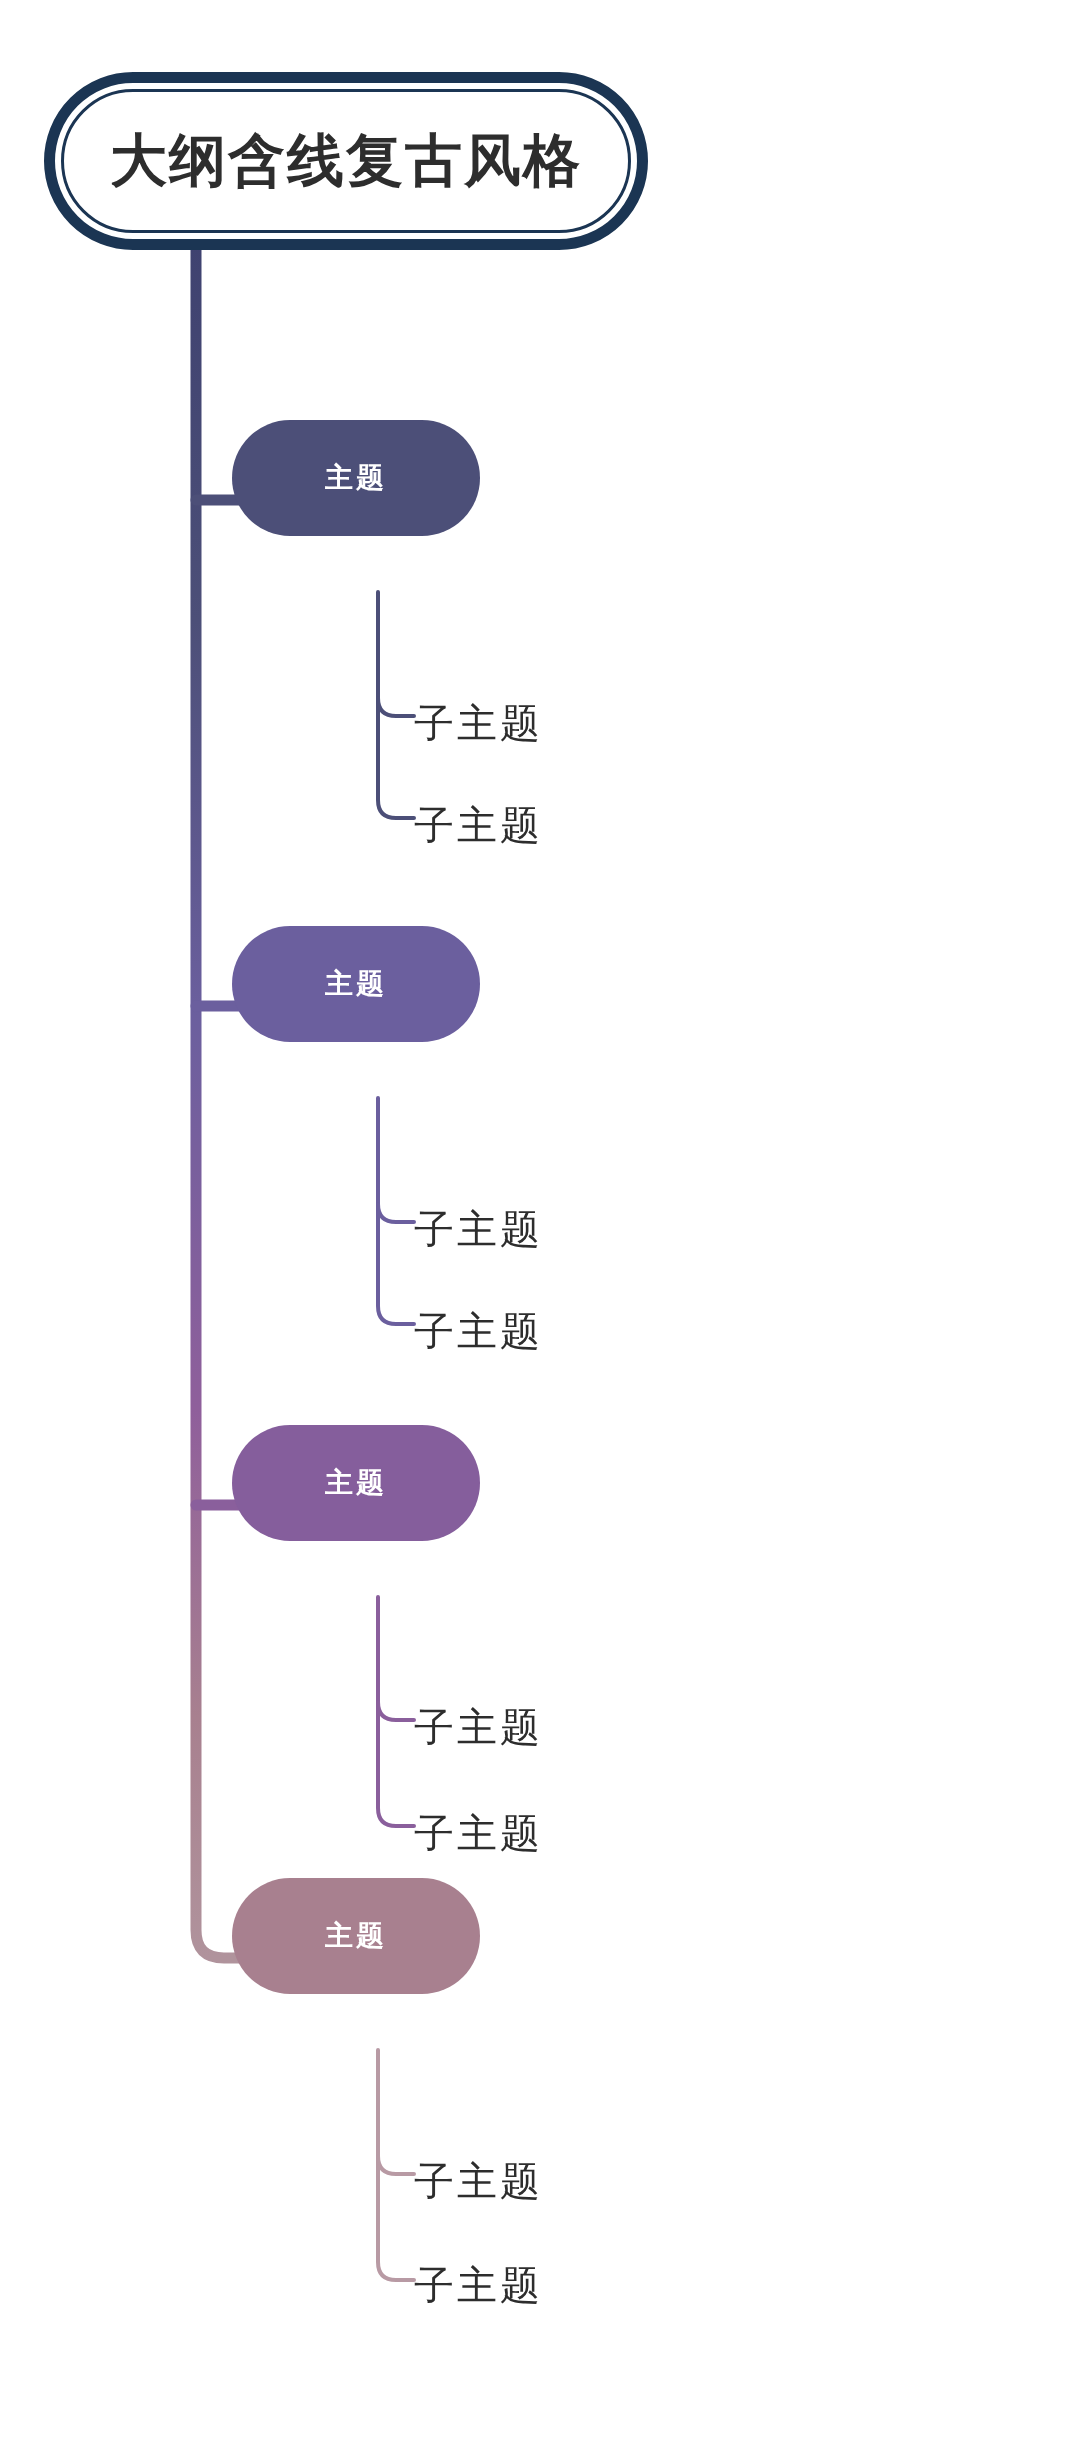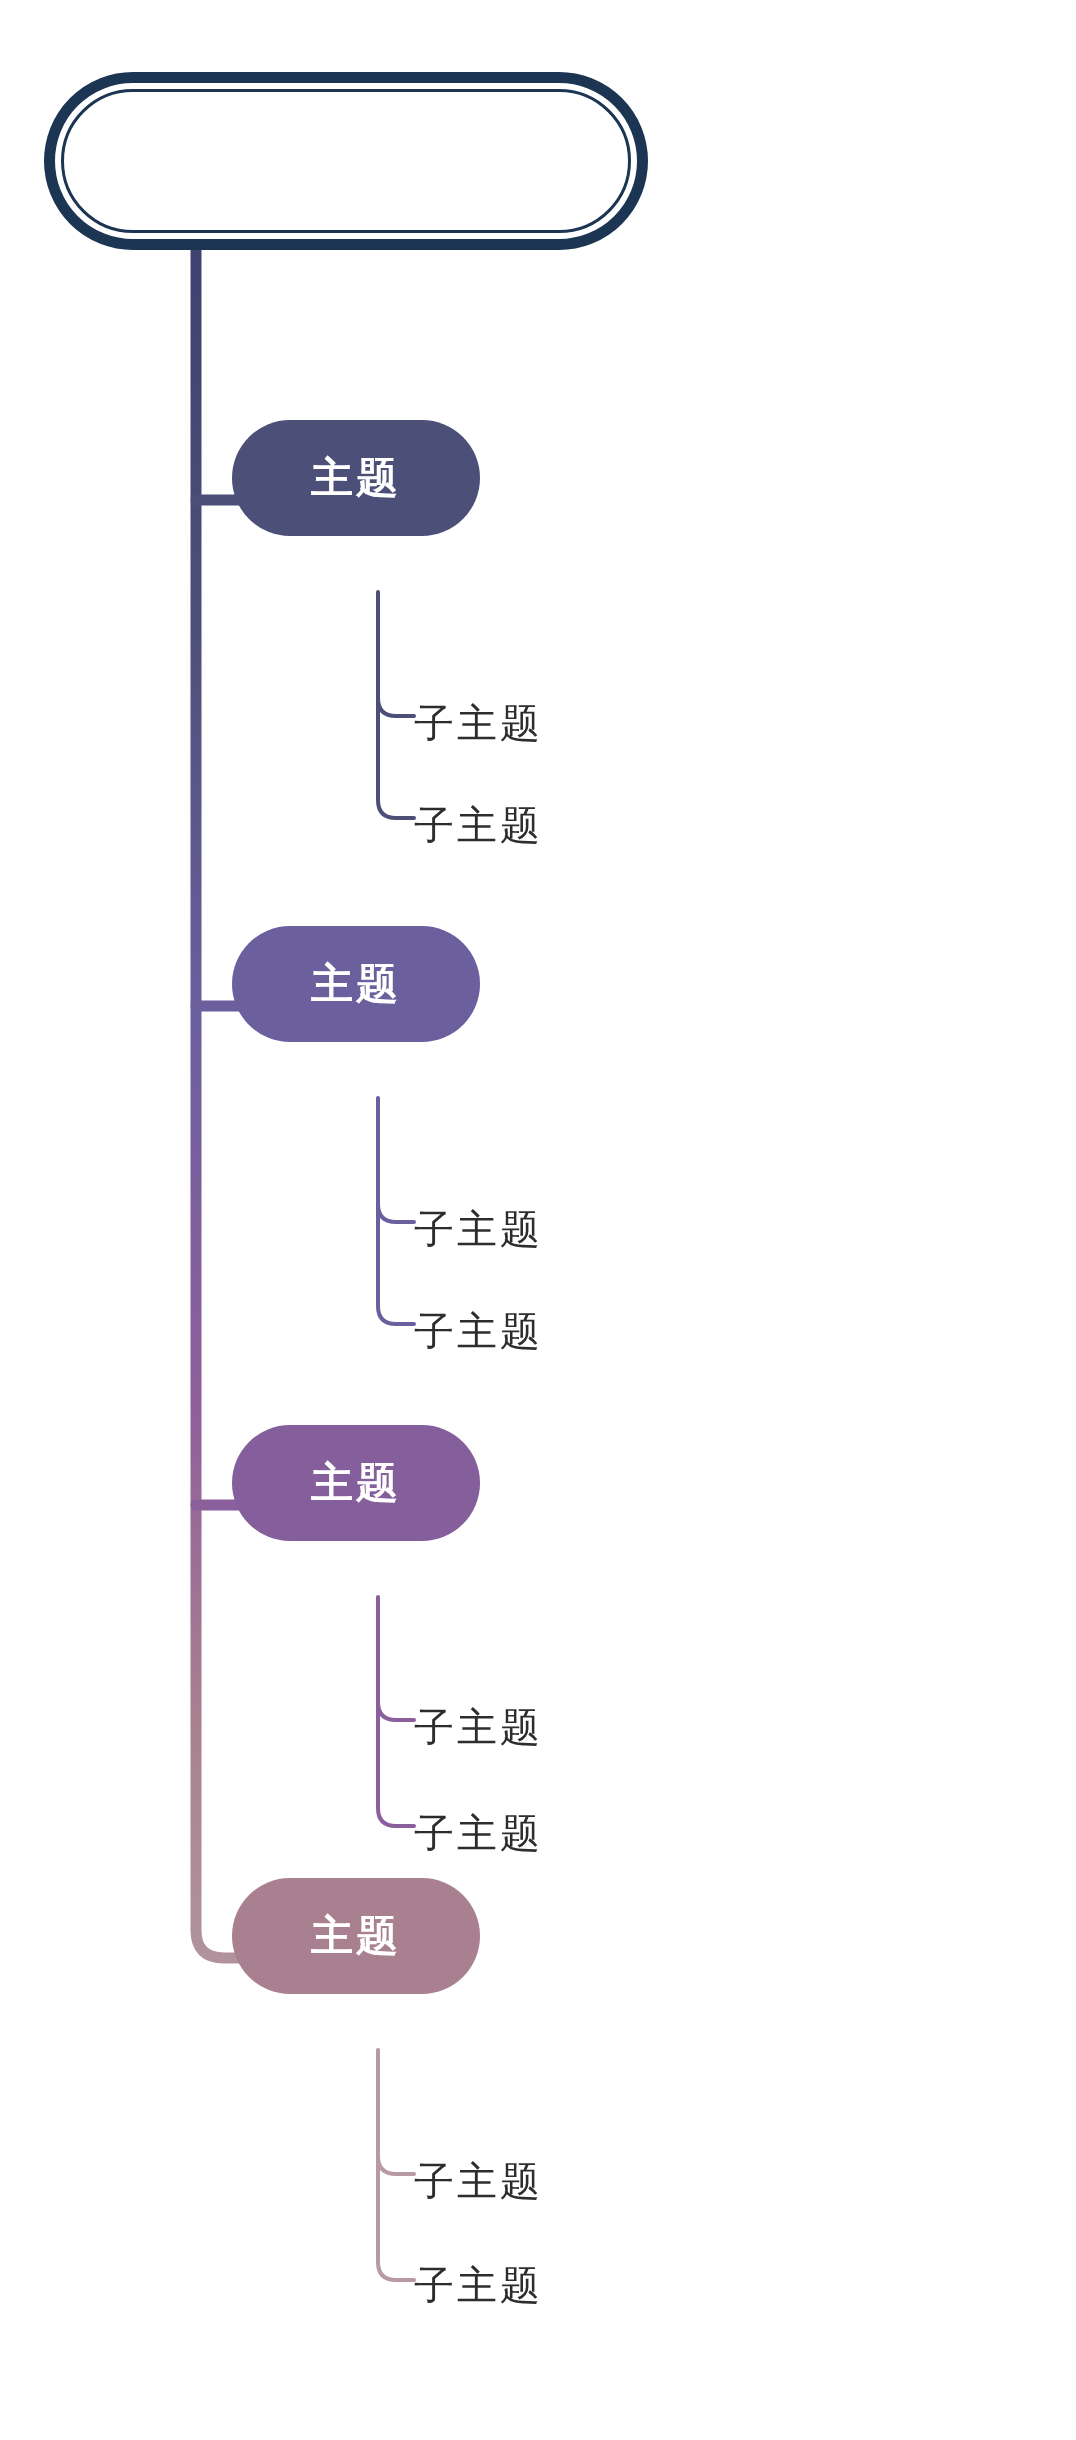--- a/index.html
+++ b/index.html
@@ -67,21 +67,21 @@
   
   .topic-node {
     position: absolute;
     display: flex;
     align-items: center;
     justify-content: center;
     border-radius: 70px;
     box-sizing: border-box;
   }
   .topic-label {
-    font-size: 42px;
+    font-size: 28px;
     font-weight: bold;
     color: #ffffff;
     letter-spacing: 3px;
     font-family: Liberation Serif, serif;
     white-space: nowrap;
   }
 
   
   .subtopic-node {
     position: absolute;
@@ -131,20 +131,21 @@
 
     <path d="M 378 1597 L 378 1808 Q 378 1826 396 1826 L 414 1826" fill="none" stroke="#8a5f9c" stroke-width="4" stroke-linecap="round"></path>
     <path d="M 378 1702 Q 378 1720 396 1720 L 414 1720" fill="none" stroke="#8a5f9c" stroke-width="4" stroke-linecap="round"></path>
 
     <path d="M 378 2050 L 378 2262 Q 378 2280 396 2280 L 414 2280" fill="none" stroke="#b89aa4" stroke-width="4" stroke-linecap="round"></path>
     <path d="M 378 2156 Q 378 2174 396 2174 L 414 2174" fill="none" stroke="#b89aa4" stroke-width="4" stroke-linecap="round"></path>
   </svg>
 
   <div class="root-node">
     <div class="root-inner"></div>
+    <span class="root-label">大纲含线复古风格</span>
   </div>
 
   <div class="topic-node" style="left:232px; top:420px; width:248px; height:116px; background:#4c4f78;">
     <span class="topic-label">主题</span>
   </div>
   <div class="subtopic-node" style="left:414px; top:688px;">
     <span class="subtopic-label">子主题</span>
   </div>
   <div class="subtopic-node" style="left:414px; top:790px;">
     <span class="subtopic-label">子主题</span>

